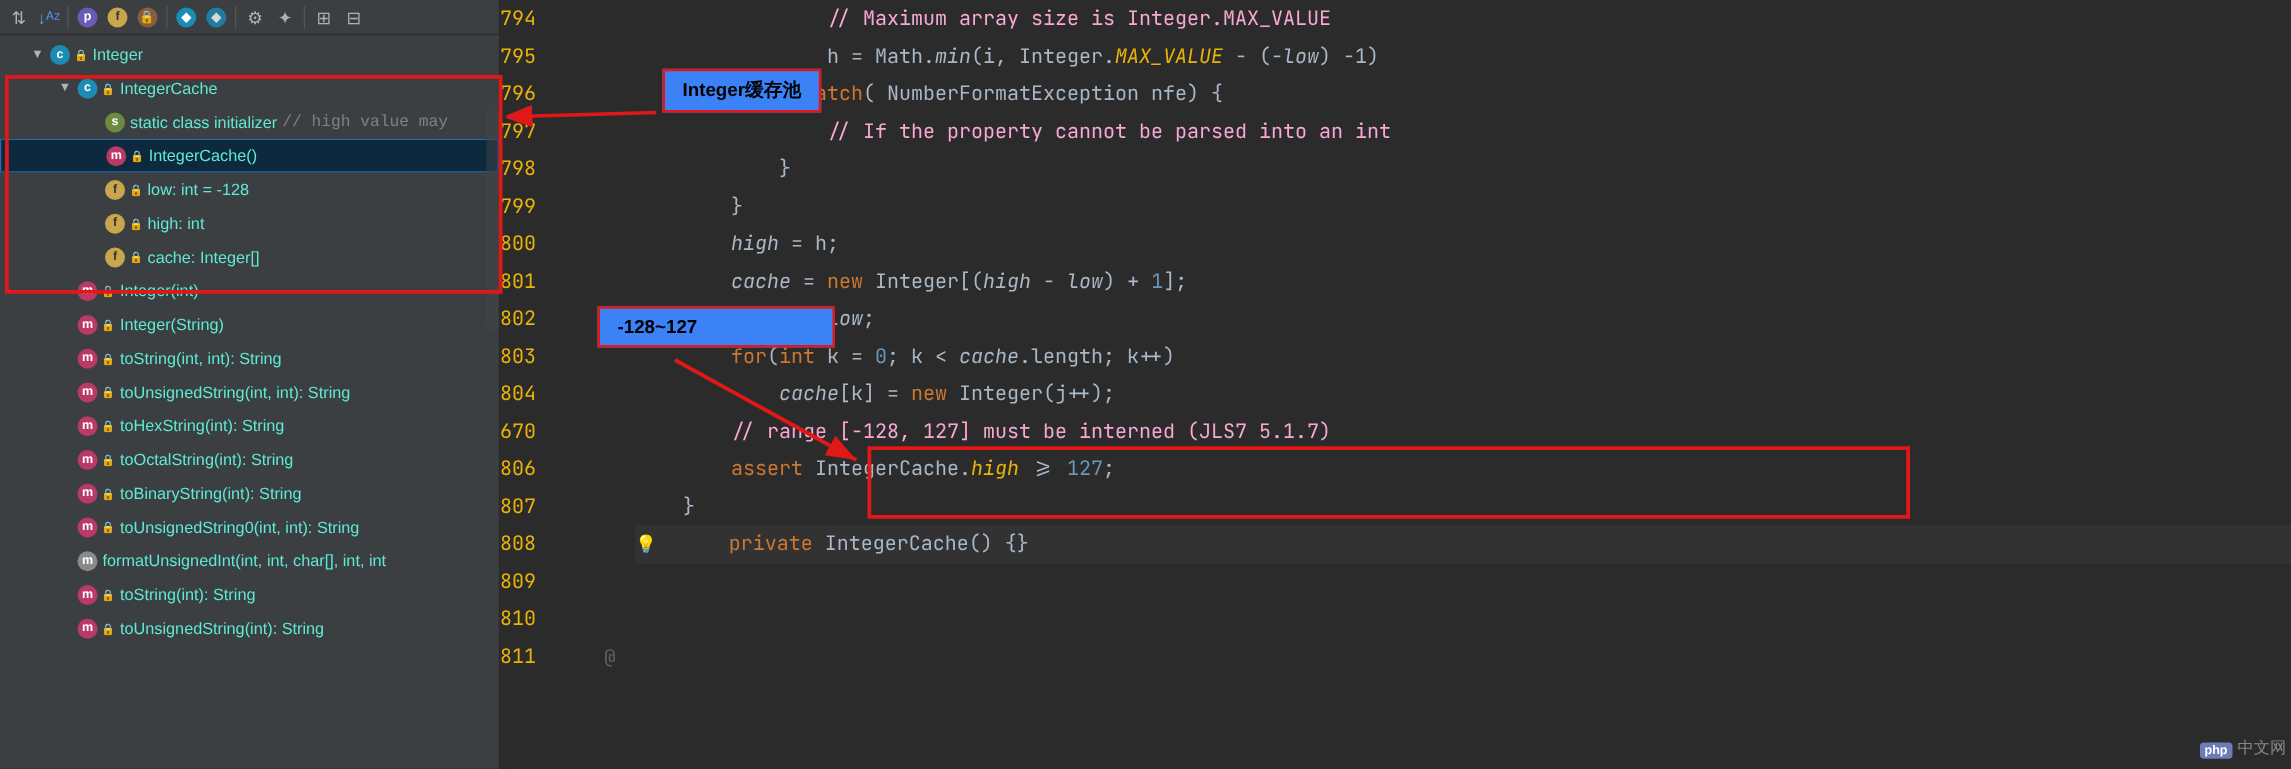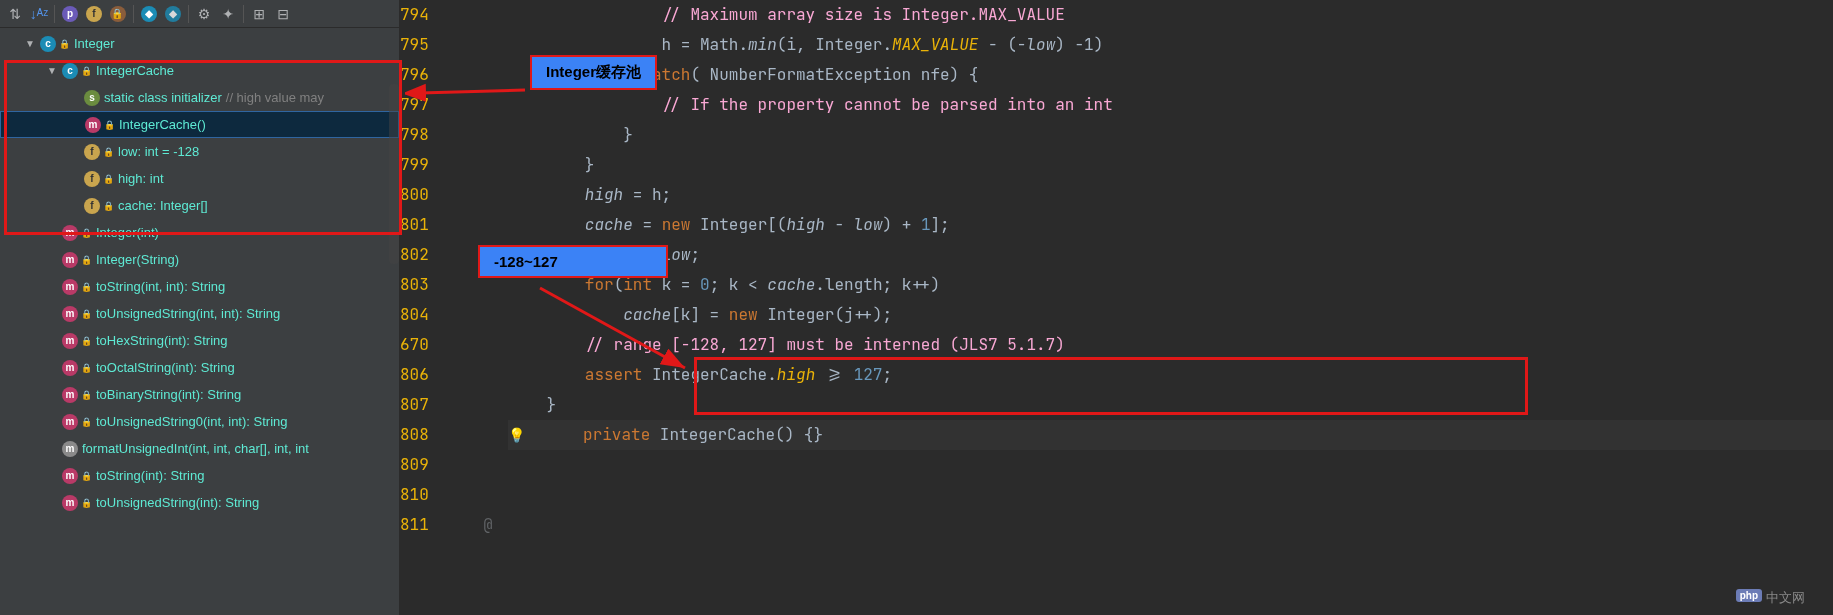--- a/index.html
+++ b/index.html
@@ -69,21 +69,21 @@
   width: 16px; height: 16px; border-radius: 50%;
   display:inline-flex; align-items:center; justify-content:center;
   font-size:10px; font-weight:bold; flex-shrink:0;
 }
 .ic-class   { background:#1b8cb5; color:#fff; }
 .ic-method  { background:#b93a67; color:#fff; }
 .ic-methodp { background:#8a8a8a; color:#fff; }
 .ic-field   { background:#c9a54e; color:#333; }
 .ic-init    { background:#6b8c3f; color:#fff; }
 .node-label { color:#5eead4; }
-.node-suffix { color:#808080; }
+.node-suffix { color:#808080;font-family:Liberation Mono, monospace; }
 .lock-mini {
   width:10px; height:10px; font-size:9px; color:#c78a4e;
   display:inline-flex; align-items:center; justify-content:center;
 }
 .scrollbar {
   position:absolute; right:0; top:56px; width:10px; height:180px;
   background:#444; border-radius:4px; opacity:0.5;
 }
 .red-box-sidebar {
   position:absolute;
@@ -139,22 +139,22 @@
   z-index:10;
 }
 .red-box-code {
   position:absolute;
   border:3px solid #e01818;
   pointer-events:none;
   z-index:5;
 }
 .watermark {
   position:absolute;
-  right:28px; bottom:8px;
-  display:flex; align-items:flex-start; gap:4px;
+  right:4px; bottom:8px;
+  display:flex; align-items:flex-end; gap:4px;
   font-size:13px; color:#888;
 }
 .watermark .php {
   background:#6c7cb6; color:#fff; font-size:10px;
   padding:1px 4px; border-radius:3px; font-weight:bold;
 }
 svg.arrow { position:absolute; z-index:8; pointer-events:none; }
 .bulb { color:#e8b84e; font-size:14px; }
 .at { color:#606366; font-size:15px; }
 </style>

